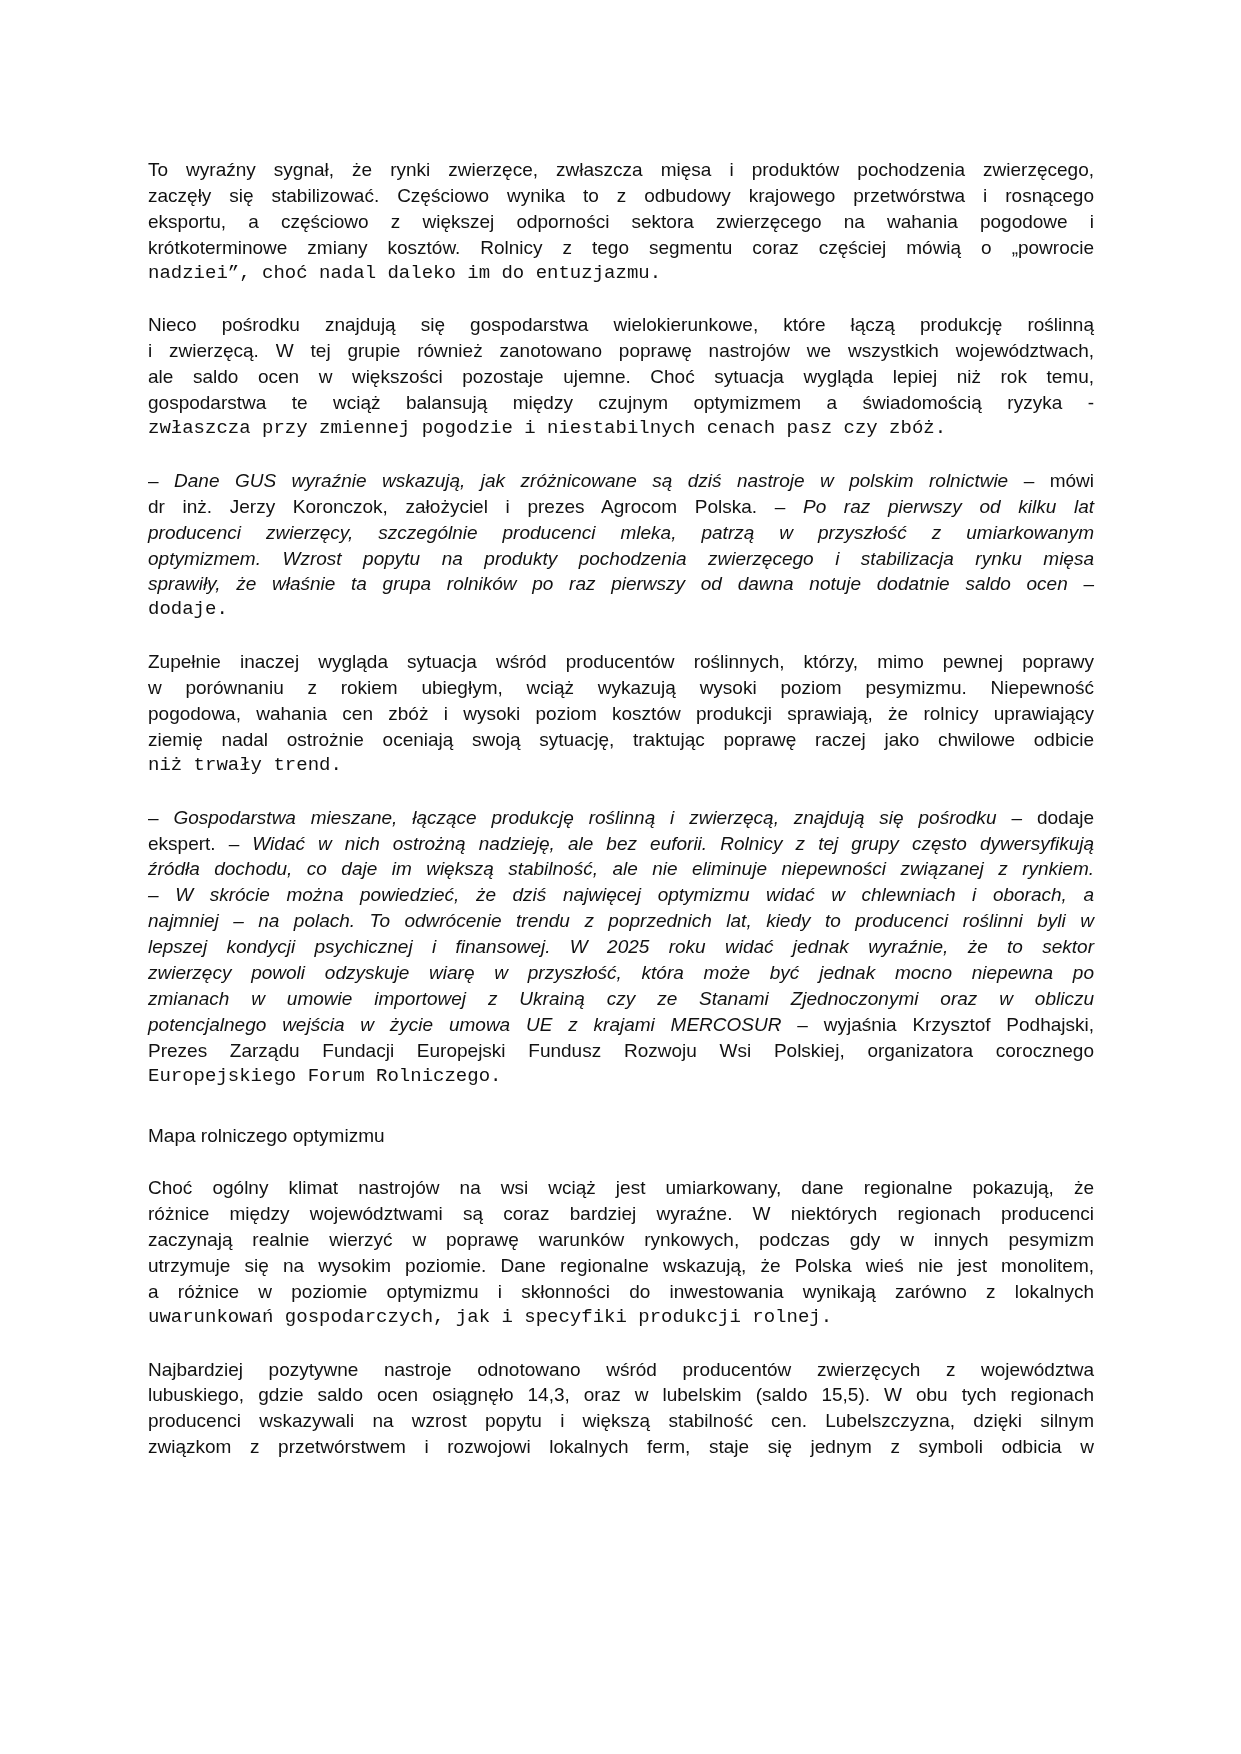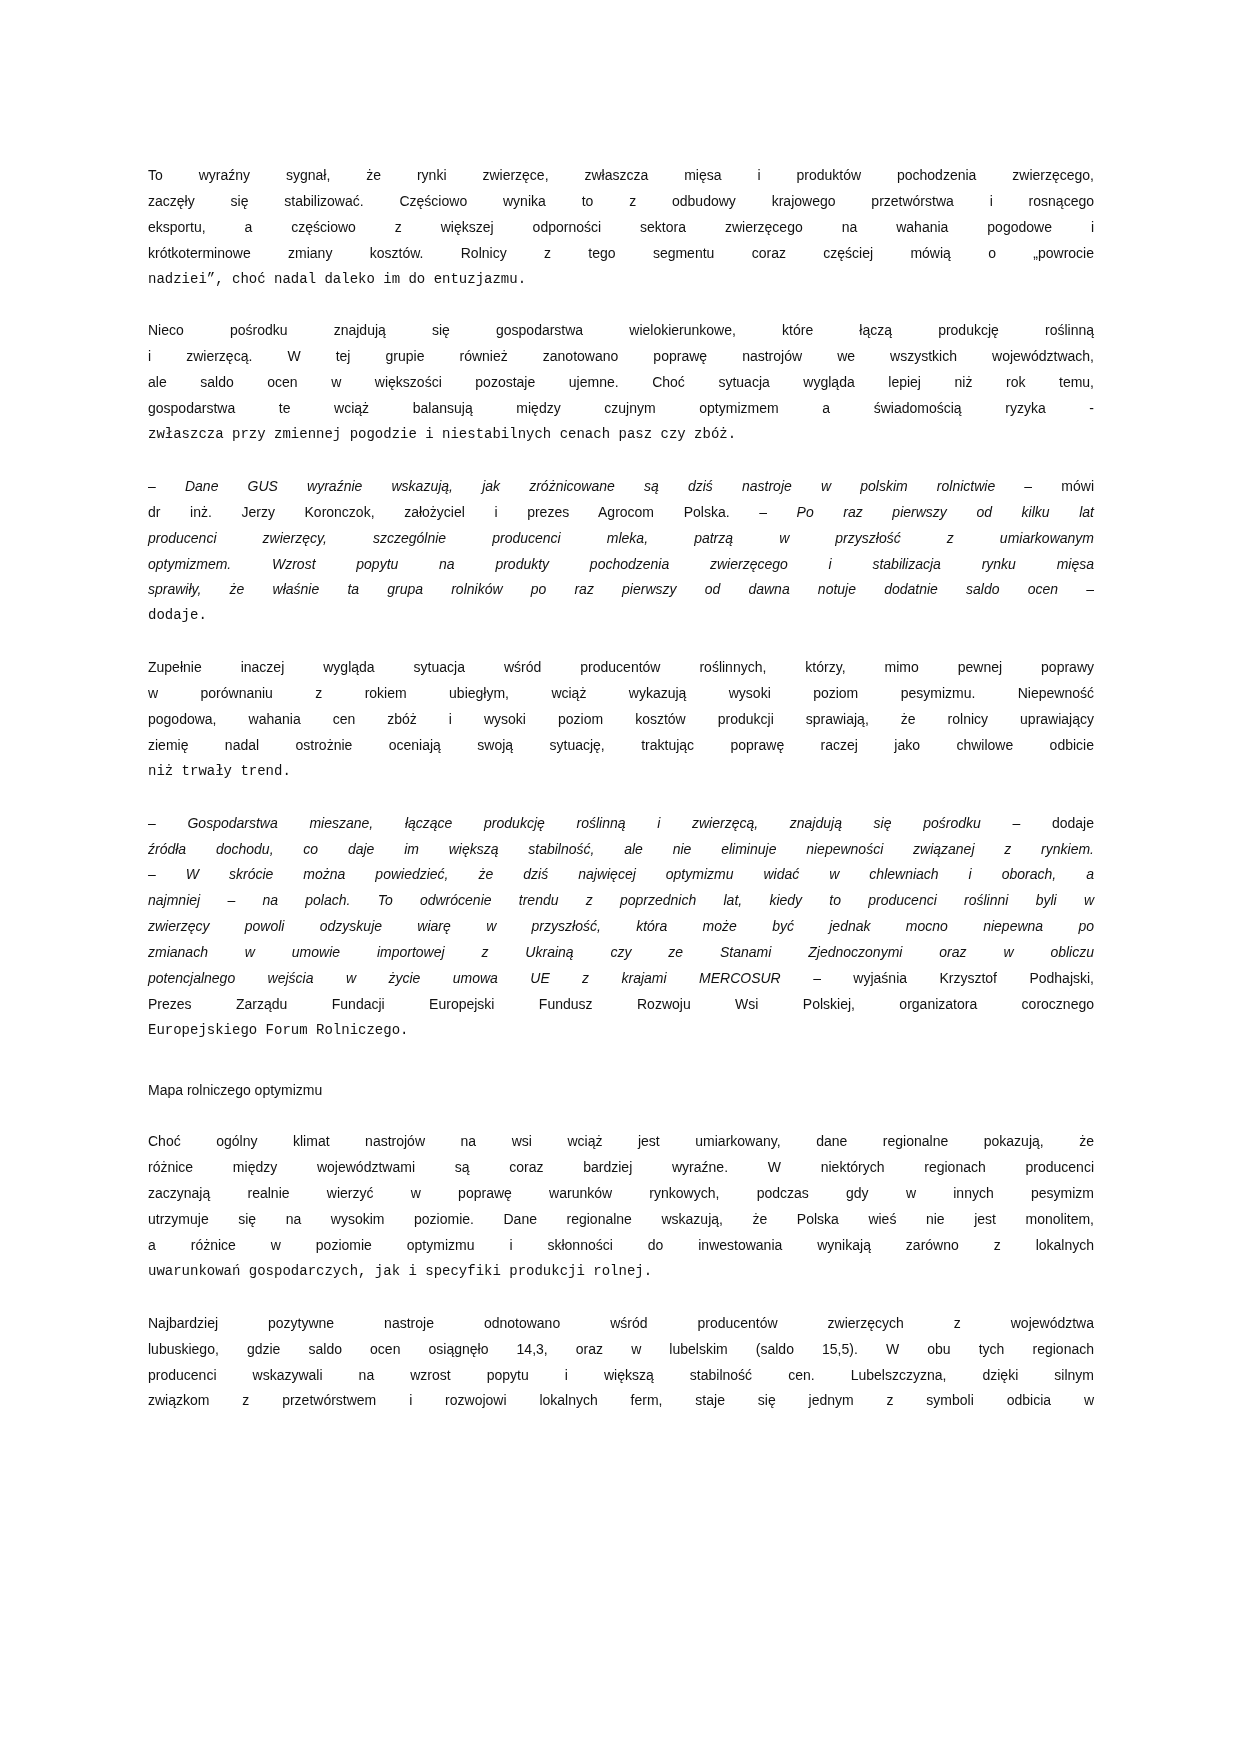--- a/index.html
+++ b/index.html
@@ -1,23 +1,23 @@
 <!DOCTYPE html>
 <html><head>
 <meta charset="utf-8">
 <style>
   html, body { margin: 0; padding: 0; background: #ffffff; }
   body { width: 1241px; height: 1754px; position: relative; overflow: hidden; }
   .page {
     position: absolute;
     left: 148px;
-    top: 163px;
+    top: 157px;
     width: 946px;
     font-family: "Liberation Sans", sans-serif;
-    font-size: 14px;
+    font-size: 19px;
     line-height: 25.9px;
     color: #111111;
   }
   .para {
     margin: 0 0 25.9px 0;
     text-align: justify;
     hyphens: none;
   }
   .para .line {
     display: block;
@@ -65,23 +65,25 @@
       </div>
       <div class="para">
         <span class="line"><span>Zupełnie inaczej wygląda sytuacja wśród producentów roślinnych, którzy, mimo pewnej poprawy</span></span>
         <span class="line"><span>w porównaniu z rokiem ubiegłym, wciąż wykazują wysoki poziom pesymizmu. Niepewność</span></span>
         <span class="line"><span>pogodowa, wahania cen zbóż i wysoki poziom kosztów produkcji sprawiają, że rolnicy uprawiający</span></span>
         <span class="line"><span>ziemię nadal ostrożnie oceniają swoją sytuację, traktując poprawę raczej jako chwilowe odbicie</span></span>
         <span class="line last"><span>niż trwały trend.</span></span>
       </div>
       <div class="para">
         <span class="line"><span>– </span><em>Gospodarstwa mieszane, łączące produkcję roślinną i zwierzęcą, znajdują się pośrodku</em><span> – dodaje</span></span>
+        <span class="line"><span>ekspert. – </span><em>Widać w nich ostrożną nadzieję, ale bez euforii. Rolnicy z tej grupy często dywersyfikują</em></span>
         <span class="line"><em>źródła dochodu, co daje im większą stabilność, ale nie eliminuje niepewności związanej z rynkiem.</em></span>
         <span class="line"><em>– W skrócie można powiedzieć, że dziś najwięcej optymizmu widać w chlewniach i oborach, a</em></span>
         <span class="line"><em>najmniej – na polach. To odwrócenie trendu z poprzednich lat, kiedy to producenci roślinni byli w</em></span>
+        <span class="line"><em>lepszej kondycji psychicznej i finansowej. W 2025 roku widać jednak wyraźnie, że to sektor</em></span>
         <span class="line"><em>zwierzęcy powoli odzyskuje wiarę w przyszłość, która może być jednak mocno niepewna po</em></span>
         <span class="line"><em>zmianach w umowie importowej z Ukrainą czy ze Stanami Zjednoczonymi oraz w obliczu</em></span>
         <span class="line"><em>potencjalnego wejścia w życie umowa UE z krajami MERCOSUR</em><span> – wyjaśnia Krzysztof Podhajski,</span></span>
         <span class="line"><span>Prezes Zarządu Fundacji Europejski Fundusz Rozwoju Wsi Polskiej, organizatora corocznego</span></span>
         <span class="line last"><span>Europejskiego Forum Rolniczego.</span></span>
       </div>
     </div>
   <div class="heading">Mapa rolniczego optymizmu</div>
   <div id="after">
       <div class="para">

